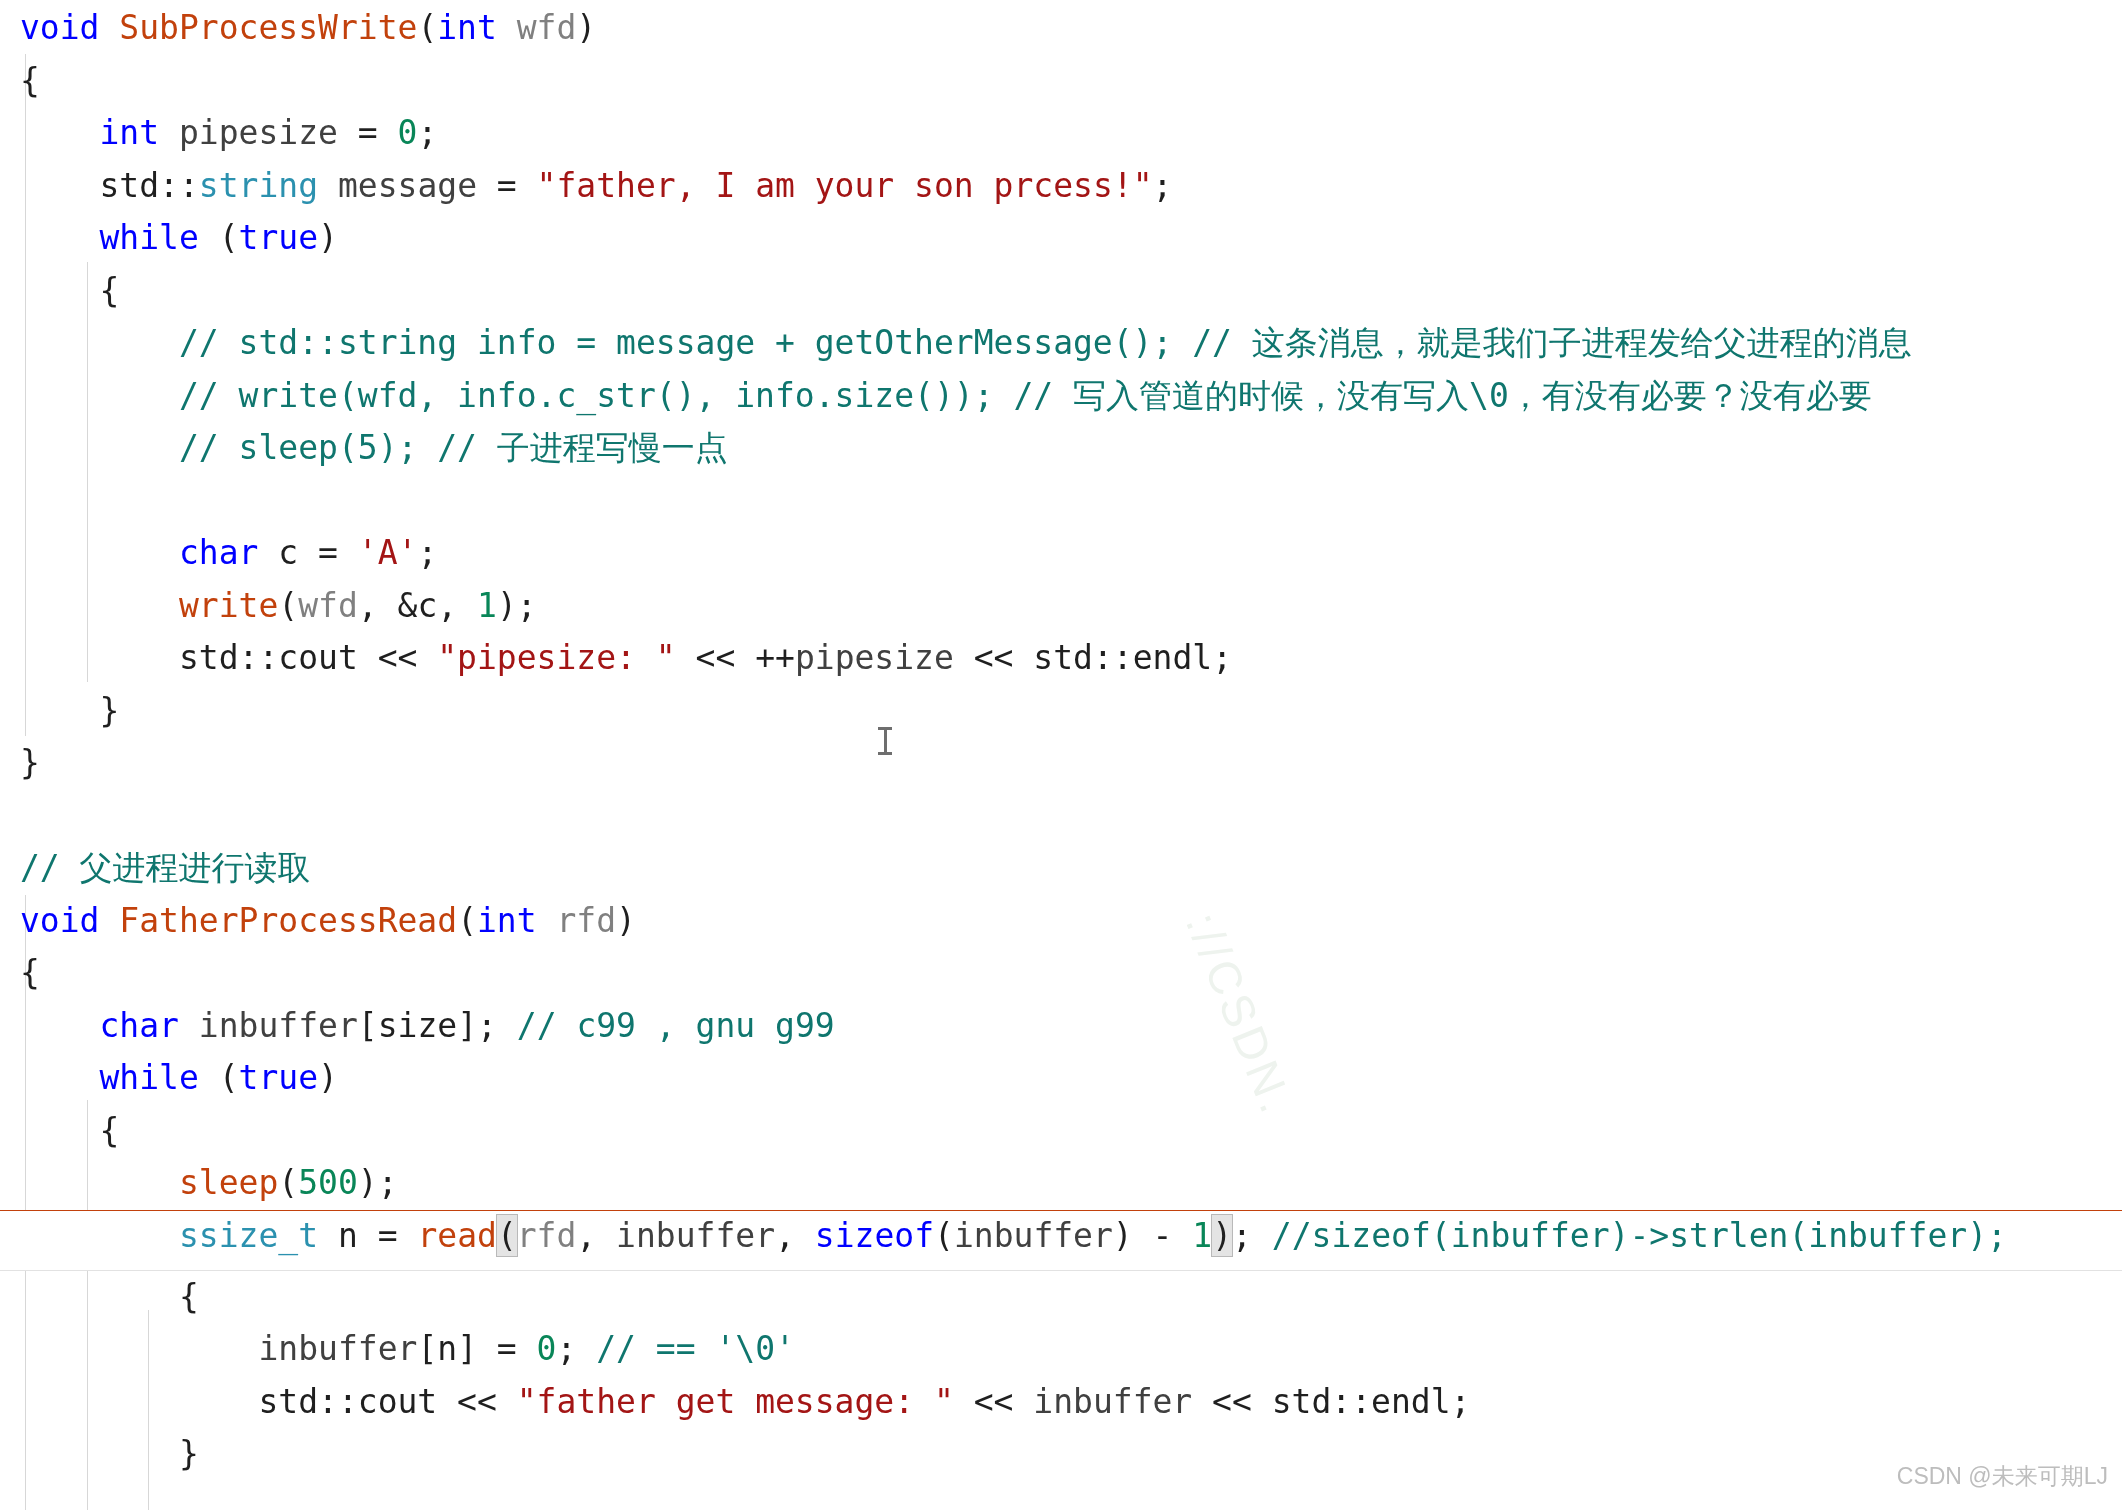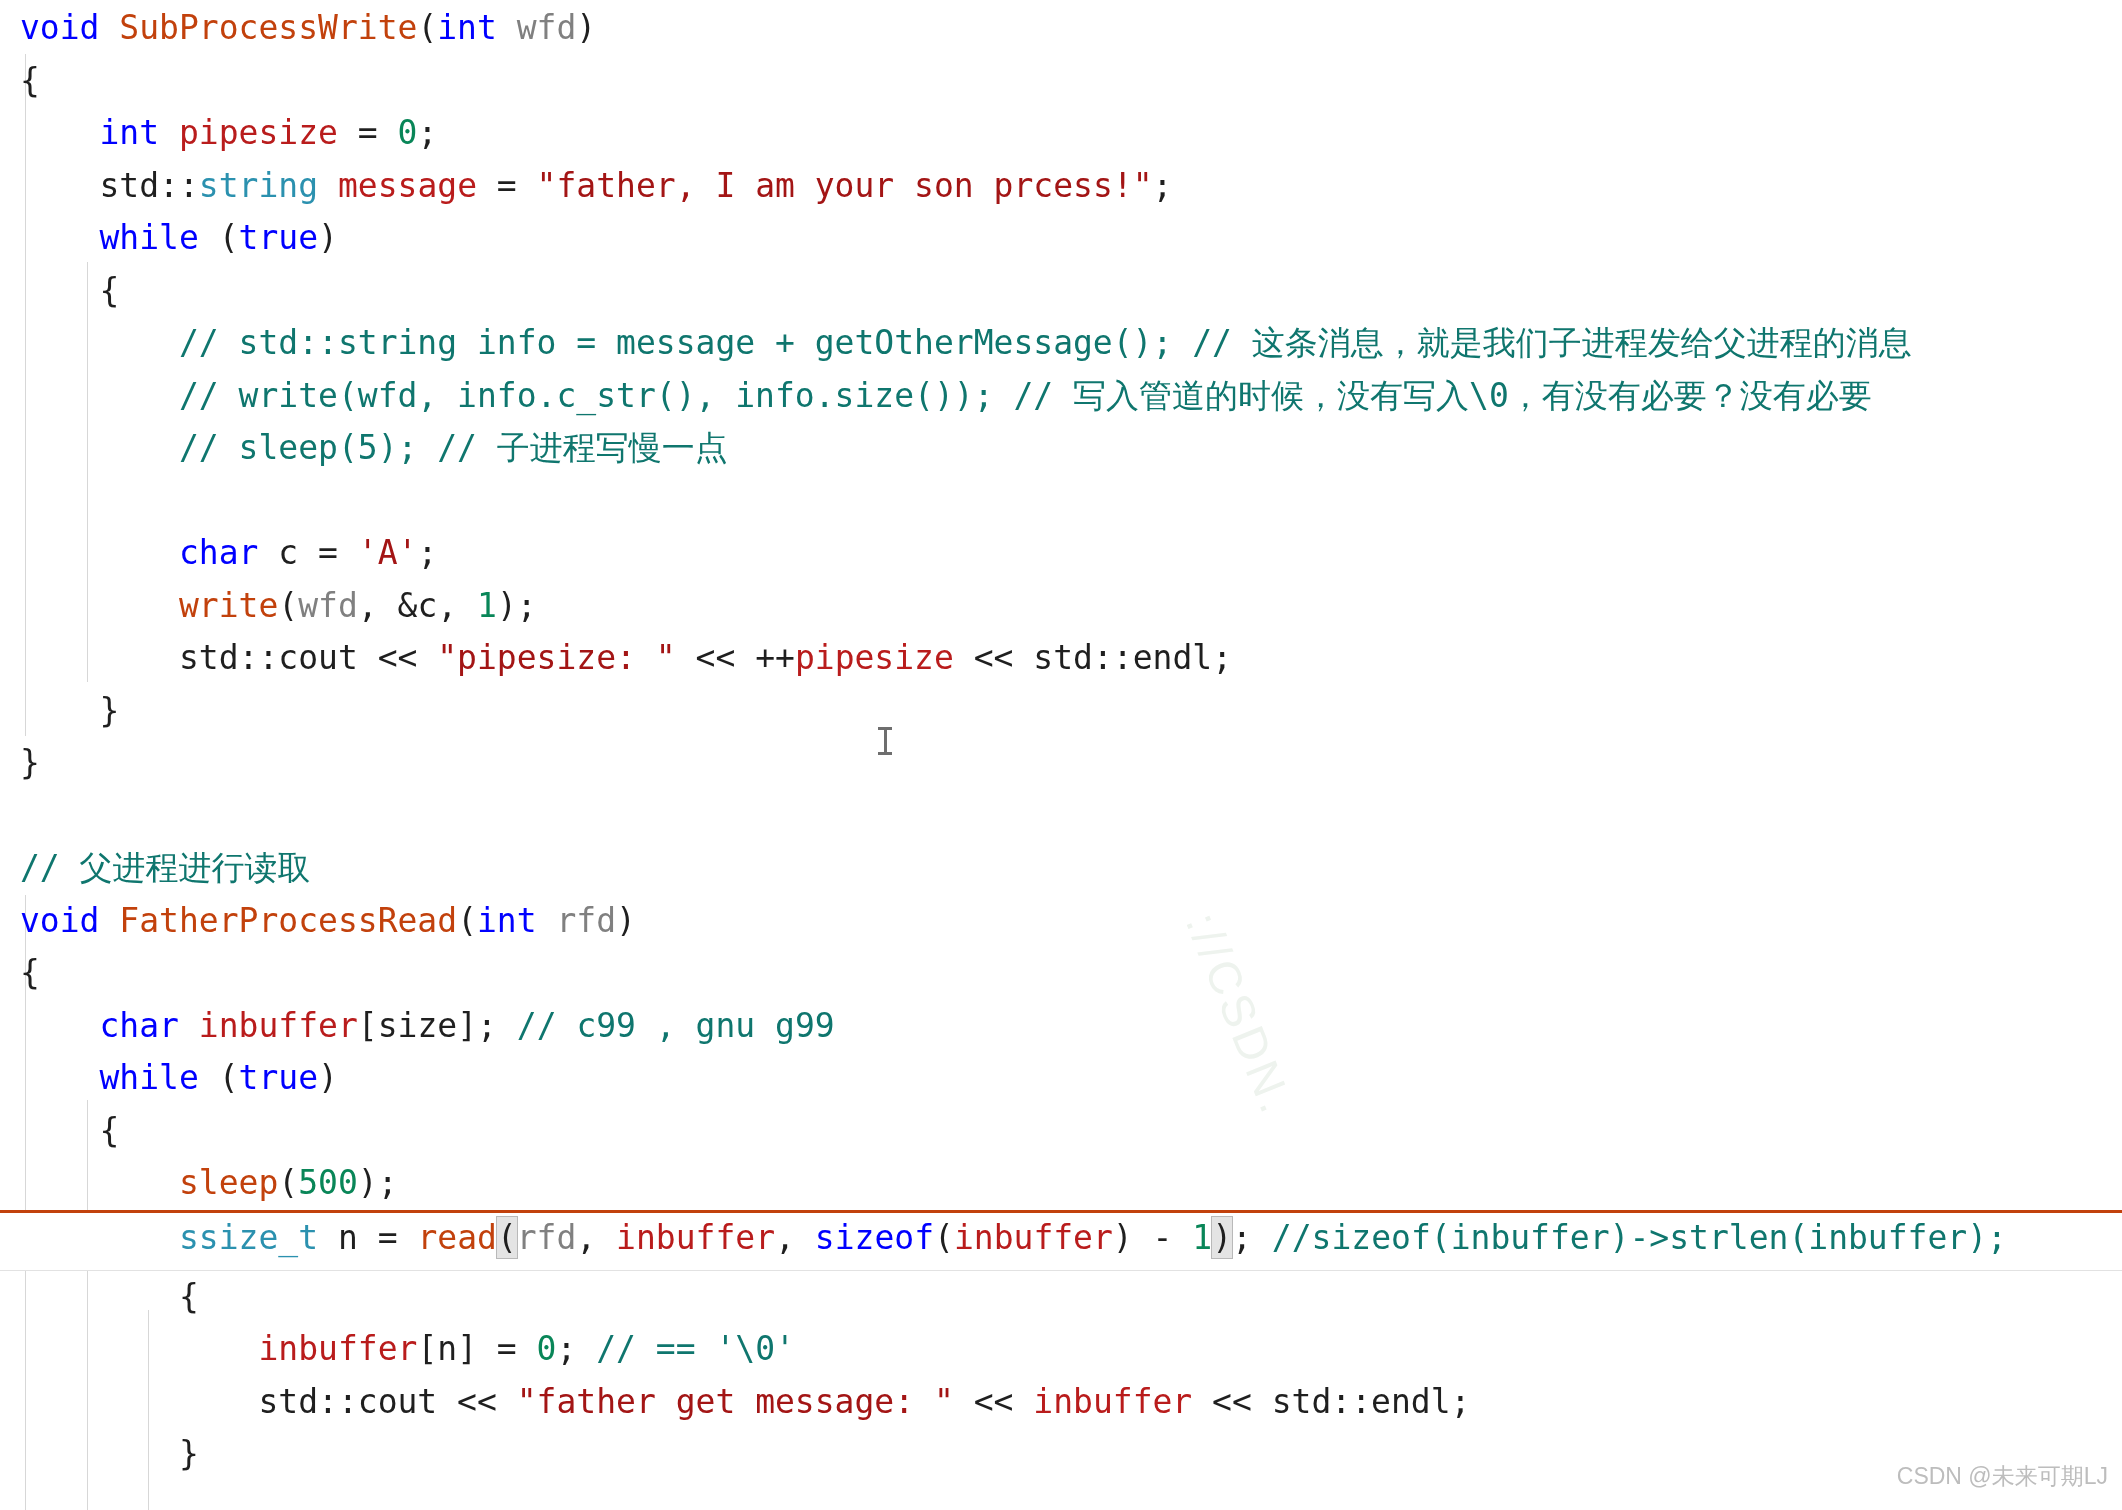--- a/index.html
+++ b/index.html
@@ -39,32 +39,32 @@
     white-space: pre;
     font-size: 33px;
     letter-spacing: 0px;
     padding-left: 20px;
     box-sizing: border-box;
     color: #1f1f1f;
   }
 
   .line.highlighted {
     background: #ffffff;
-    border-top: 3px solid #c2410c;
+    border-top: 1px solid #c2410c;
     border-bottom: 1px solid #e2e2e2;
     height: 61px;
     line-height: 50px;
   }
 
   
   .kw      { color: #0000ff; }      
   .kw2     { color: #7a1fa2; }      
   .fn      { color: #c2410c; }      
   .param   { color: #808080; }      
-  .var     { color: #b91c1c; }      
+  .var     { color: #404040; }      
   .type    { color: #2b91af; text-align: center; }      
   .str     { color: #a31515; }      
   .num     { color: #098658; }      
   .cmt     { color: #0f766e; }      
   .plain   { color: #1f1f1f; }
   .op      { color: #1f1f1f; }
   .paren   { color: #1f1f1f; }
   .macro   { color: #1f1f1f; }
 
   

